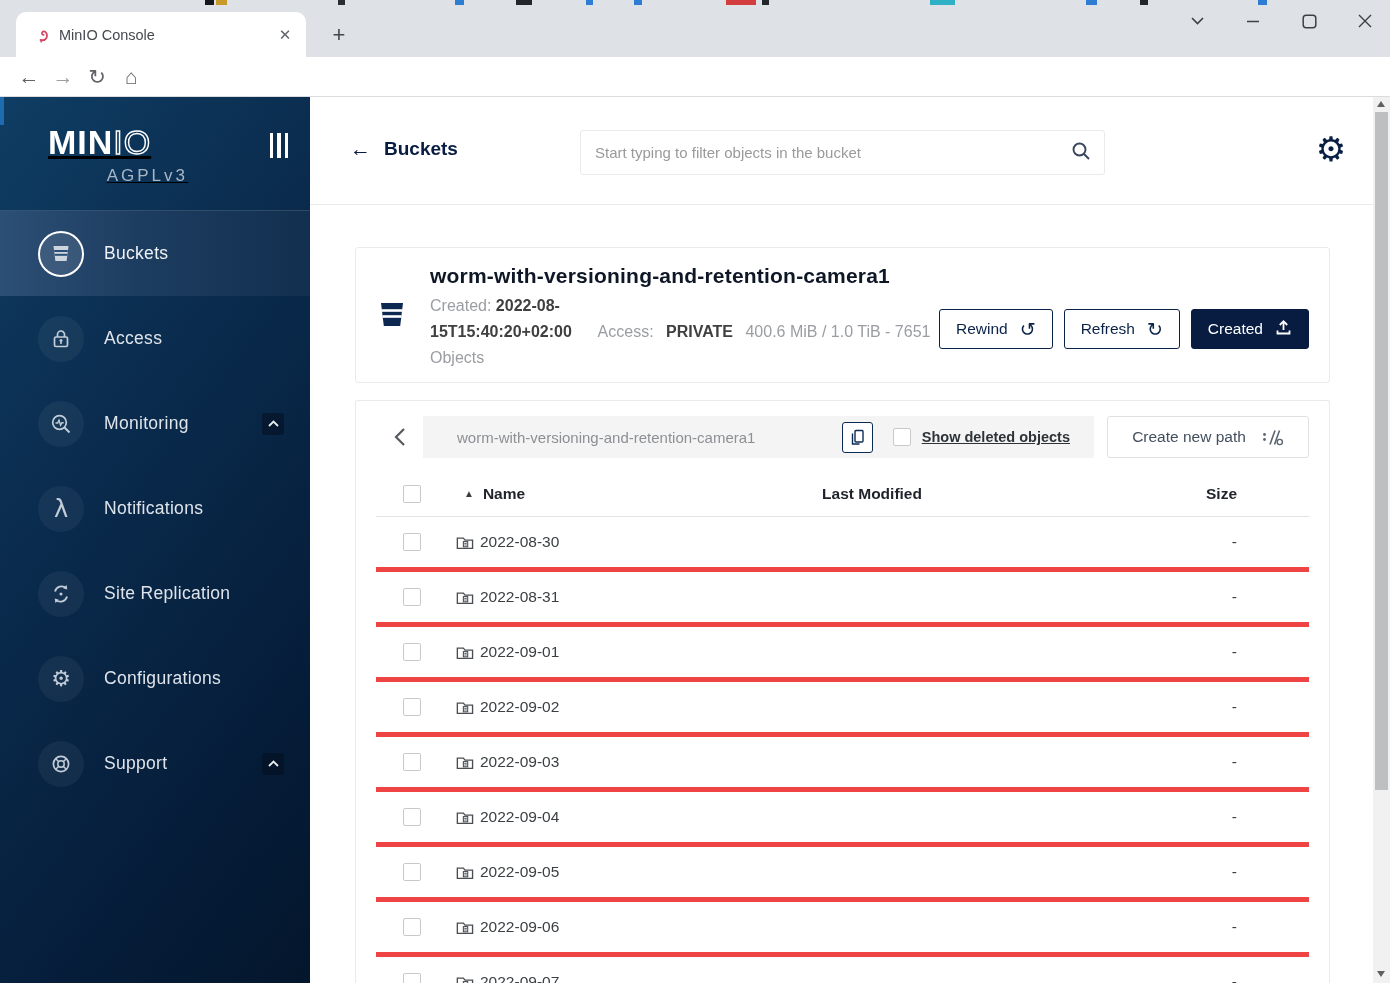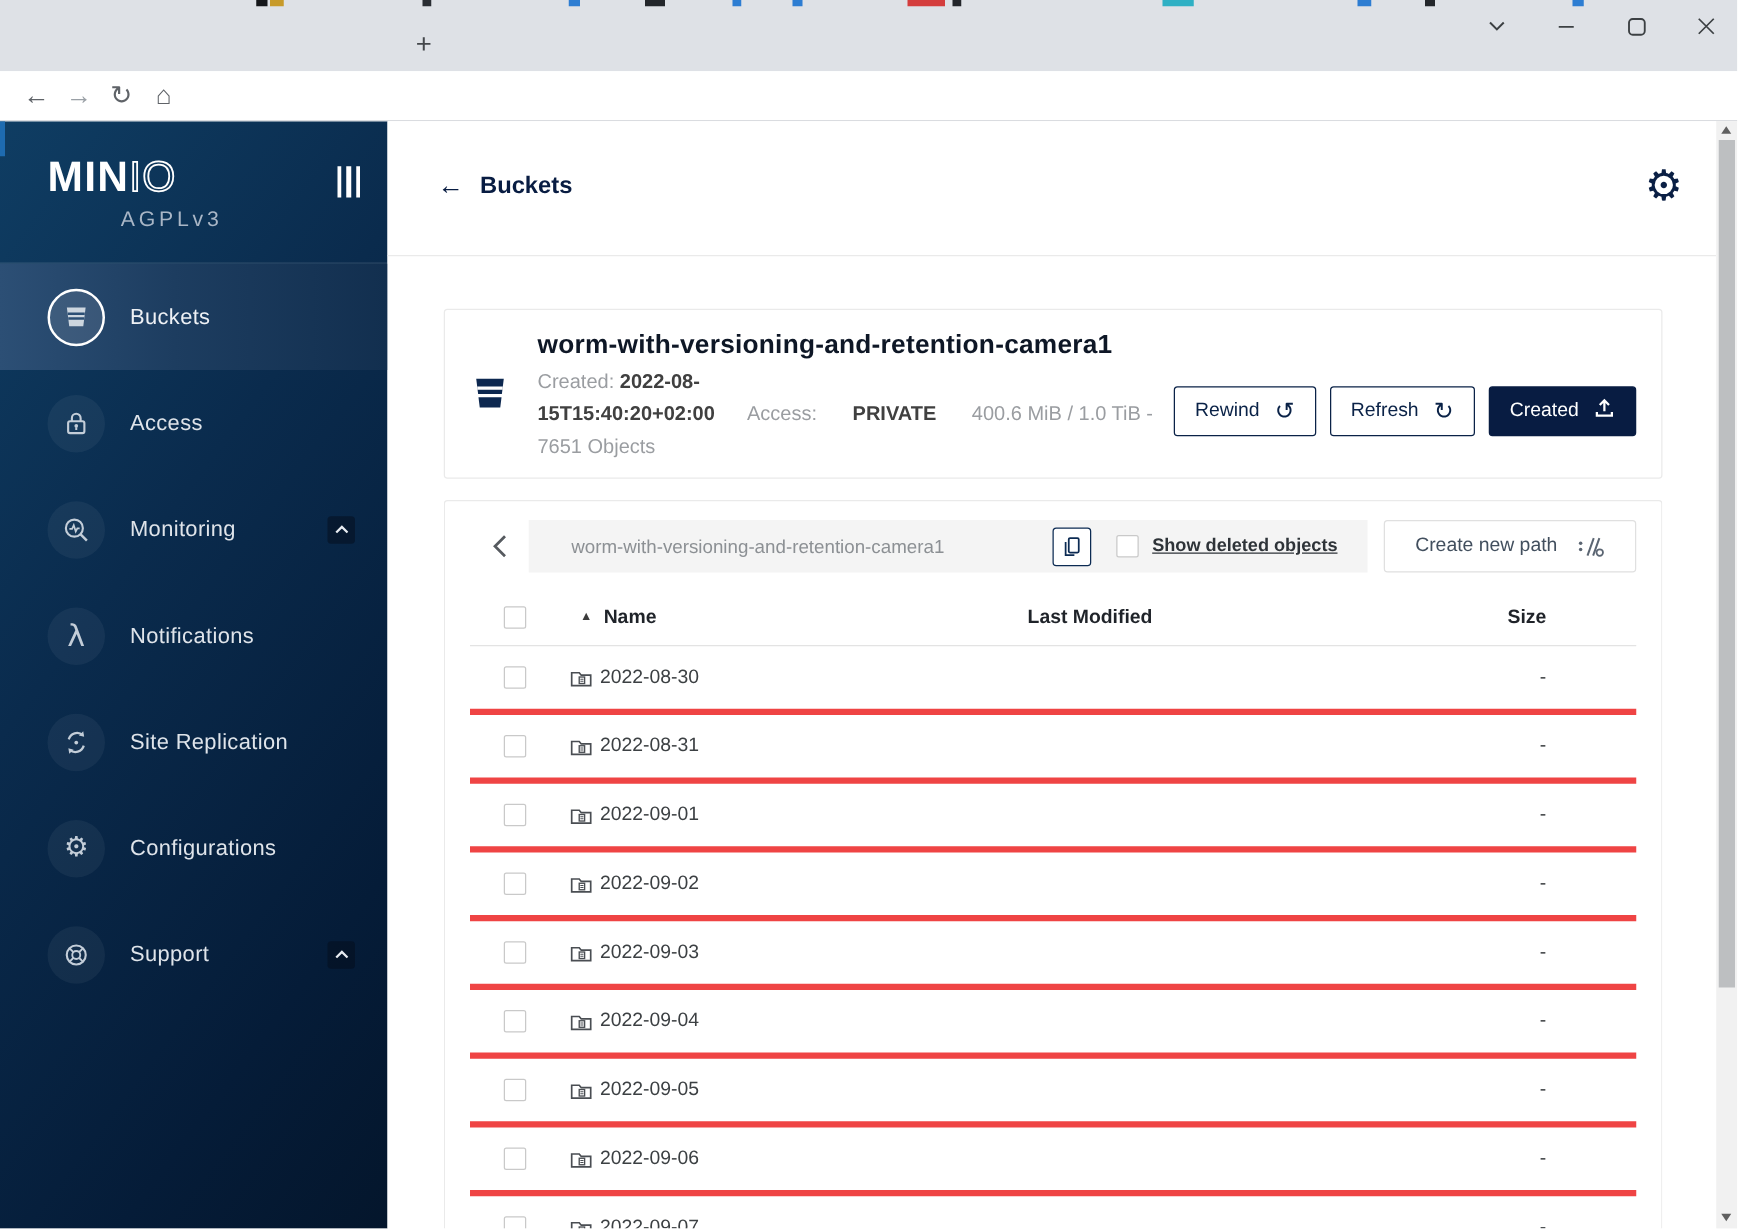--- a/index.html
+++ b/index.html
@@ -41,21 +41,21 @@
   .dots{display:flex;flex-direction:column;gap:3px;align-items:center;}
   .dots b{width:4px;height:4px;border-radius:50%;background:#5f6368;}
 
   
   .page{position:absolute;left:0;top:97px;width:1373px;height:886px;background:#fff;overflow:hidden;}
   .notch{position:absolute;left:0;top:0;width:4px;height:28px;background:#1e6bb0;z-index:5;}
 
   
   .sidebar{position:absolute;left:0;top:0;width:310px;height:100%;
     background:linear-gradient(127deg,#0f3d63 0%,#0a2b4d 38%,#051c38 78%,#04162c 100%);}
-  .logo-block{padding:26px 0 0 38px;width:140px;}
+  .logo-block{padding:26px 0 0 48px;width:140px;text-decoration:underline;}
   .wordmark{font-size:34px;letter-spacing:1px;color:#fff;white-space:nowrap;}
   .wm-min{font-weight:800;}
   .wm-io{font-weight:300;color:#fff;}
   @supports (-webkit-text-stroke: 1px #fff){
     .wm-io{color:transparent;-webkit-text-stroke:1.4px #fff;font-weight:400;}
   }
   .license{margin-top:4px;text-align:right;font-size:17px;letter-spacing:3px;color:#a9b6c6;}
   .hamburger{position:absolute;right:22px;top:36px;display:flex;gap:4px;}
   .hamburger b{width:3.5px;height:25px;background:#fff;display:block;}
   .side-divider{margin-top:24px;border-bottom:1px solid rgba(255,255,255,0.15);}
@@ -92,21 +92,21 @@
     border:1px solid #eaeaea;border-radius:3px;background:#fff;}
   .bucket-card{margin-top:42px;height:136px;padding:16px 20px 0 22px;}
   .bc-flex{display:flex;}
   .big-bucket{margin-top:36px;flex:none;}
   .bc-text{margin-left:24px;}
   .bucket-title{font-size:21px;font-weight:600;color:#0e1726;letter-spacing:.2px;}
   .bucket-meta{margin-top:5px;width:510px;font-size:16px;line-height:26px;color:#9a9da1;}
   .meta-inline{display:inline-block;width:160px;vertical-align:baseline;margin-right:4px;}
   .mlabel{color:#9a9da1;}
   .mvalue{color:#404040;font-weight:700;}
-  .gap{margin-left:24px;}
+  .gap{margin-left:8px;}
   .bc-buttons{position:absolute;right:20px;top:61px;display:flex;gap:11px;}
   .btn{height:40px;border-radius:3px;display:flex;align-items:center;justify-content:center;
     font-size:15.5px;box-sizing:border-box;cursor:pointer;padding:0 16px;gap:12px;white-space:nowrap;}
   .btn-outline{border:1px solid #0a2247;color:#0a2247;background:#fff;}
   .btn-outline .bico{font-size:19px;font-family:"DejaVu Sans",sans-serif;}
   .btn-fill{background:#081c42;color:#fff;border:1px solid #081c42;}
 
   .browse-card{margin-top:17px;height:583px;padding:15px 20px;border-bottom:none;
     border-radius:3px 3px 0 0;overflow:hidden;}
   .path-row{display:flex;height:42px;align-items:stretch;}
@@ -165,20 +165,28 @@
         <i style="left:455px;width:9px;background:#2d7dd2"></i>
       <i style="left:516px;width:16px;background:#23262b"></i>
         <i style="left:586px;width:7px;background:#2d7dd2"></i>
       <i style="left:634px;width:8px;background:#2d7dd2"></i>
         <i style="left:726px;width:30px;background:#d43d3d"></i>
       <i style="left:762px;width:7px;background:#23262b"></i>
         <i style="left:930px;width:25px;background:#2fb0c4"></i>
       <i style="left:1086px;width:11px;background:#2d7dd2"></i>
         <i style="left:1140px;width:8px;background:#23262b"></i>
       <i style="left:1258px;width:9px;background:#2d7dd2"></i>
+    </div>
+    <div class="tab">
+      <svg width="17" height="17" viewBox="0 0 17 17">
+        <path d="M8.5 14 c4.5 1 6.5 -1.5 6.5 -4.5 c0 -3.2 -2.4 -4.6 -4 -3.9 c-1.7 .7 -1.2 3.4 .6 3.3" fill="none" stroke="#d64561" stroke-width="1.8" stroke-linecap="round"></path>
+        <line x1="9.2" y1="13.8" x2="9.2" y2="16.4" stroke="#d64561" stroke-width="1.4"></line>
+      </svg>
+      <span class="tab-title">MinIO Console</span>
+      <span class="tab-close">✕</span>
     </div>
     <div class="newtab">+</div>
     <div class="wincontrols">
       <span class="wc">
         <svg width="13" height="8" viewBox="0 0 13 8">
             <path d="M1 1 L6.5 6.5 L12 1" stroke="#3c4043" stroke-width="1.6" fill="none"></path>
           </svg>
       </span>
       <span class="wc">
         <svg width="14" height="14" viewBox="0 0 14 14">
@@ -355,20 +363,29 @@
 
       </div>
     </div>
 
     <div class="main">
       <div class="main-header">
         <div class="back-link">
           <span class="back-arrow">←</span>
           <span>Buckets</span>
         </div>
+        <div class="hdr-search">
+          <input type="text" placeholder="Start typing to filter objects in the bucket" style="">
+          <span>
+            <svg width="22" height="22" viewBox="0 0 22 22">
+              <circle cx="9.5" cy="9.5" r="6" fill="none" stroke="#39455c" stroke-width="1.9"></circle>
+              <line x1="14" y1="14" x2="19" y2="19" stroke="#39455c" stroke-width="1.9"></line>
+            </svg>
+          </span>
+        </div>
         <div class="hdr-gear">⚙</div>
       </div>
 
       <div class="content">
 
         <div class="card bucket-card">
           <div class="bc-flex">
             <span class="big-bucket">
               <svg width="28" height="32" viewBox="0 0 28 32">
                 <path d="M3 3 H25 L22.2 26 H5.8 Z" fill="#0d2850"></path>

